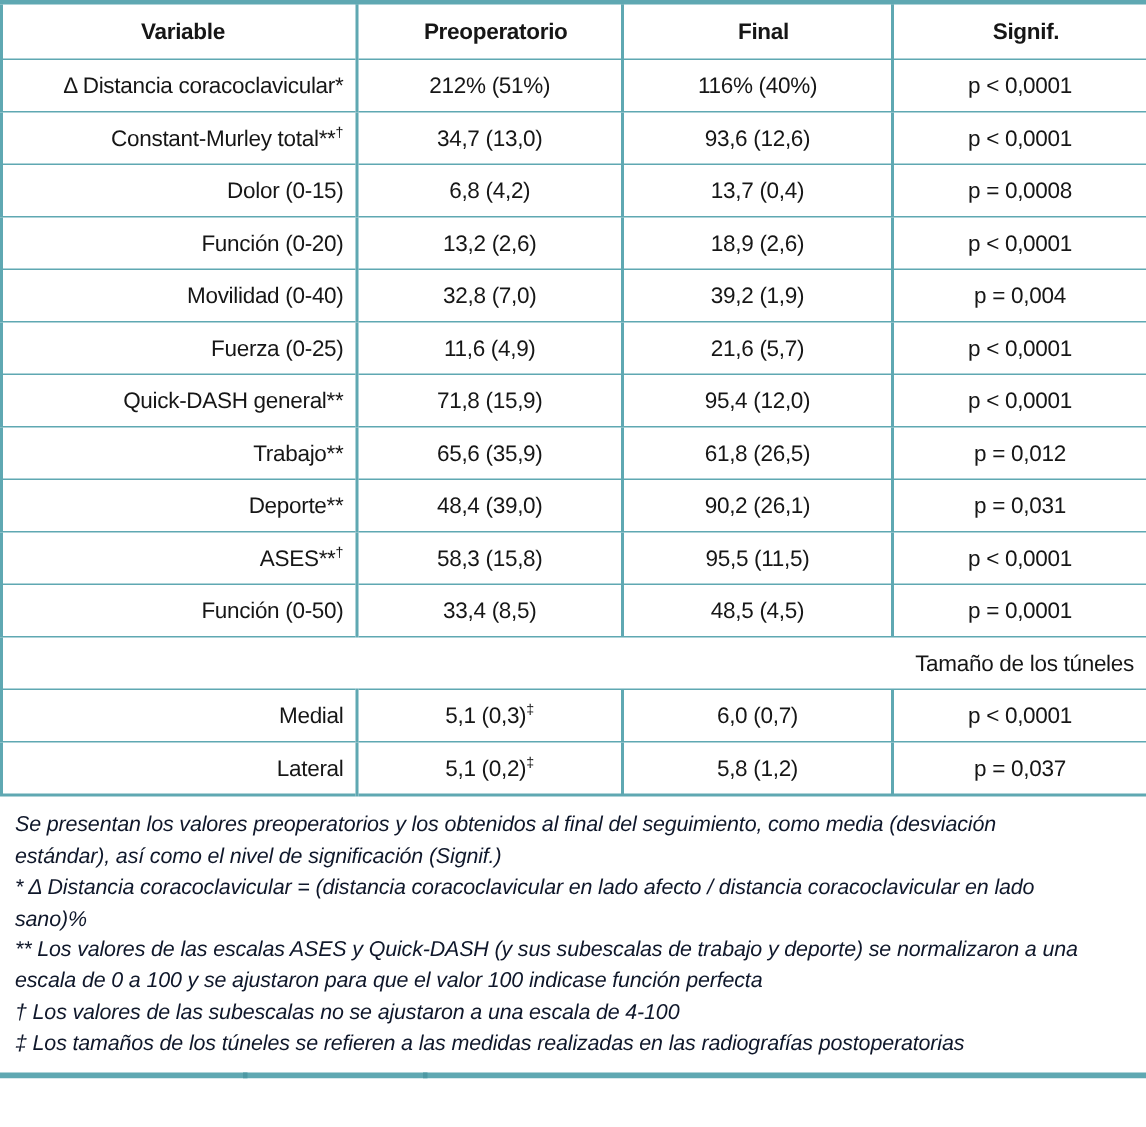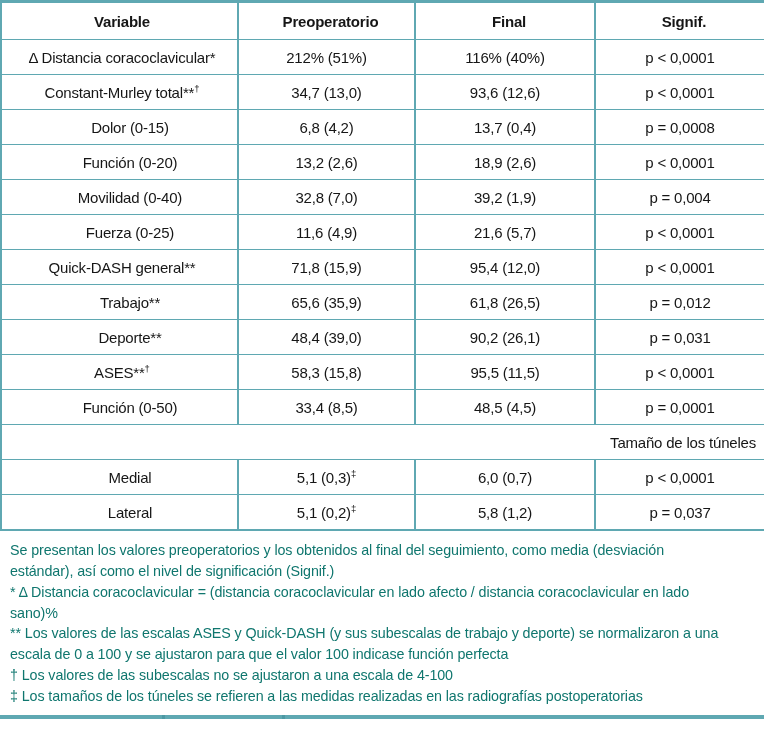--- a/index.html
+++ b/index.html
@@ -31,43 +31,44 @@
     overflow:hidden;
     white-space:nowrap;
   }
   table.results th{
     height:36px;
     font-weight:bold;
     text-align:center;
     padding-left:16px;
   }
   table.results td{height:34px;}
-  .c-var{text-align:center;padding-left:13px !important;}
+  .c-var{text-align:right;padding-left:13px !important;}
   td.c-var.sub{padding-left:29px !important;}
   .c-num{text-align:center;margin-left:48px;}
   .section-row td{
     text-align:right;
     padding-left:13px !important;
   }
   sup{
     font-size:9.5px;
     letter-spacing:0;
     line-height:0;
     vertical-align:super;
   }
   .footnotes{
     padding:9px 10px 6px 10px;
     box-sizing:border-box;
   }
   .footnotes p{
     margin:0;
+    font-style:italic;
     font-size:14.3px;
     line-height:1.46;
     letter-spacing:-0.1px;
-    color:#0f766e;
+    color:#0f172a;
   }
   .next-table-border{
     width:764px;
     height:4px;
     background:var(--border);
     margin-top:2px;
     position:relative;
   }
   .next-table-border i{
     position:absolute;top:0;height:4px;width:3px;

